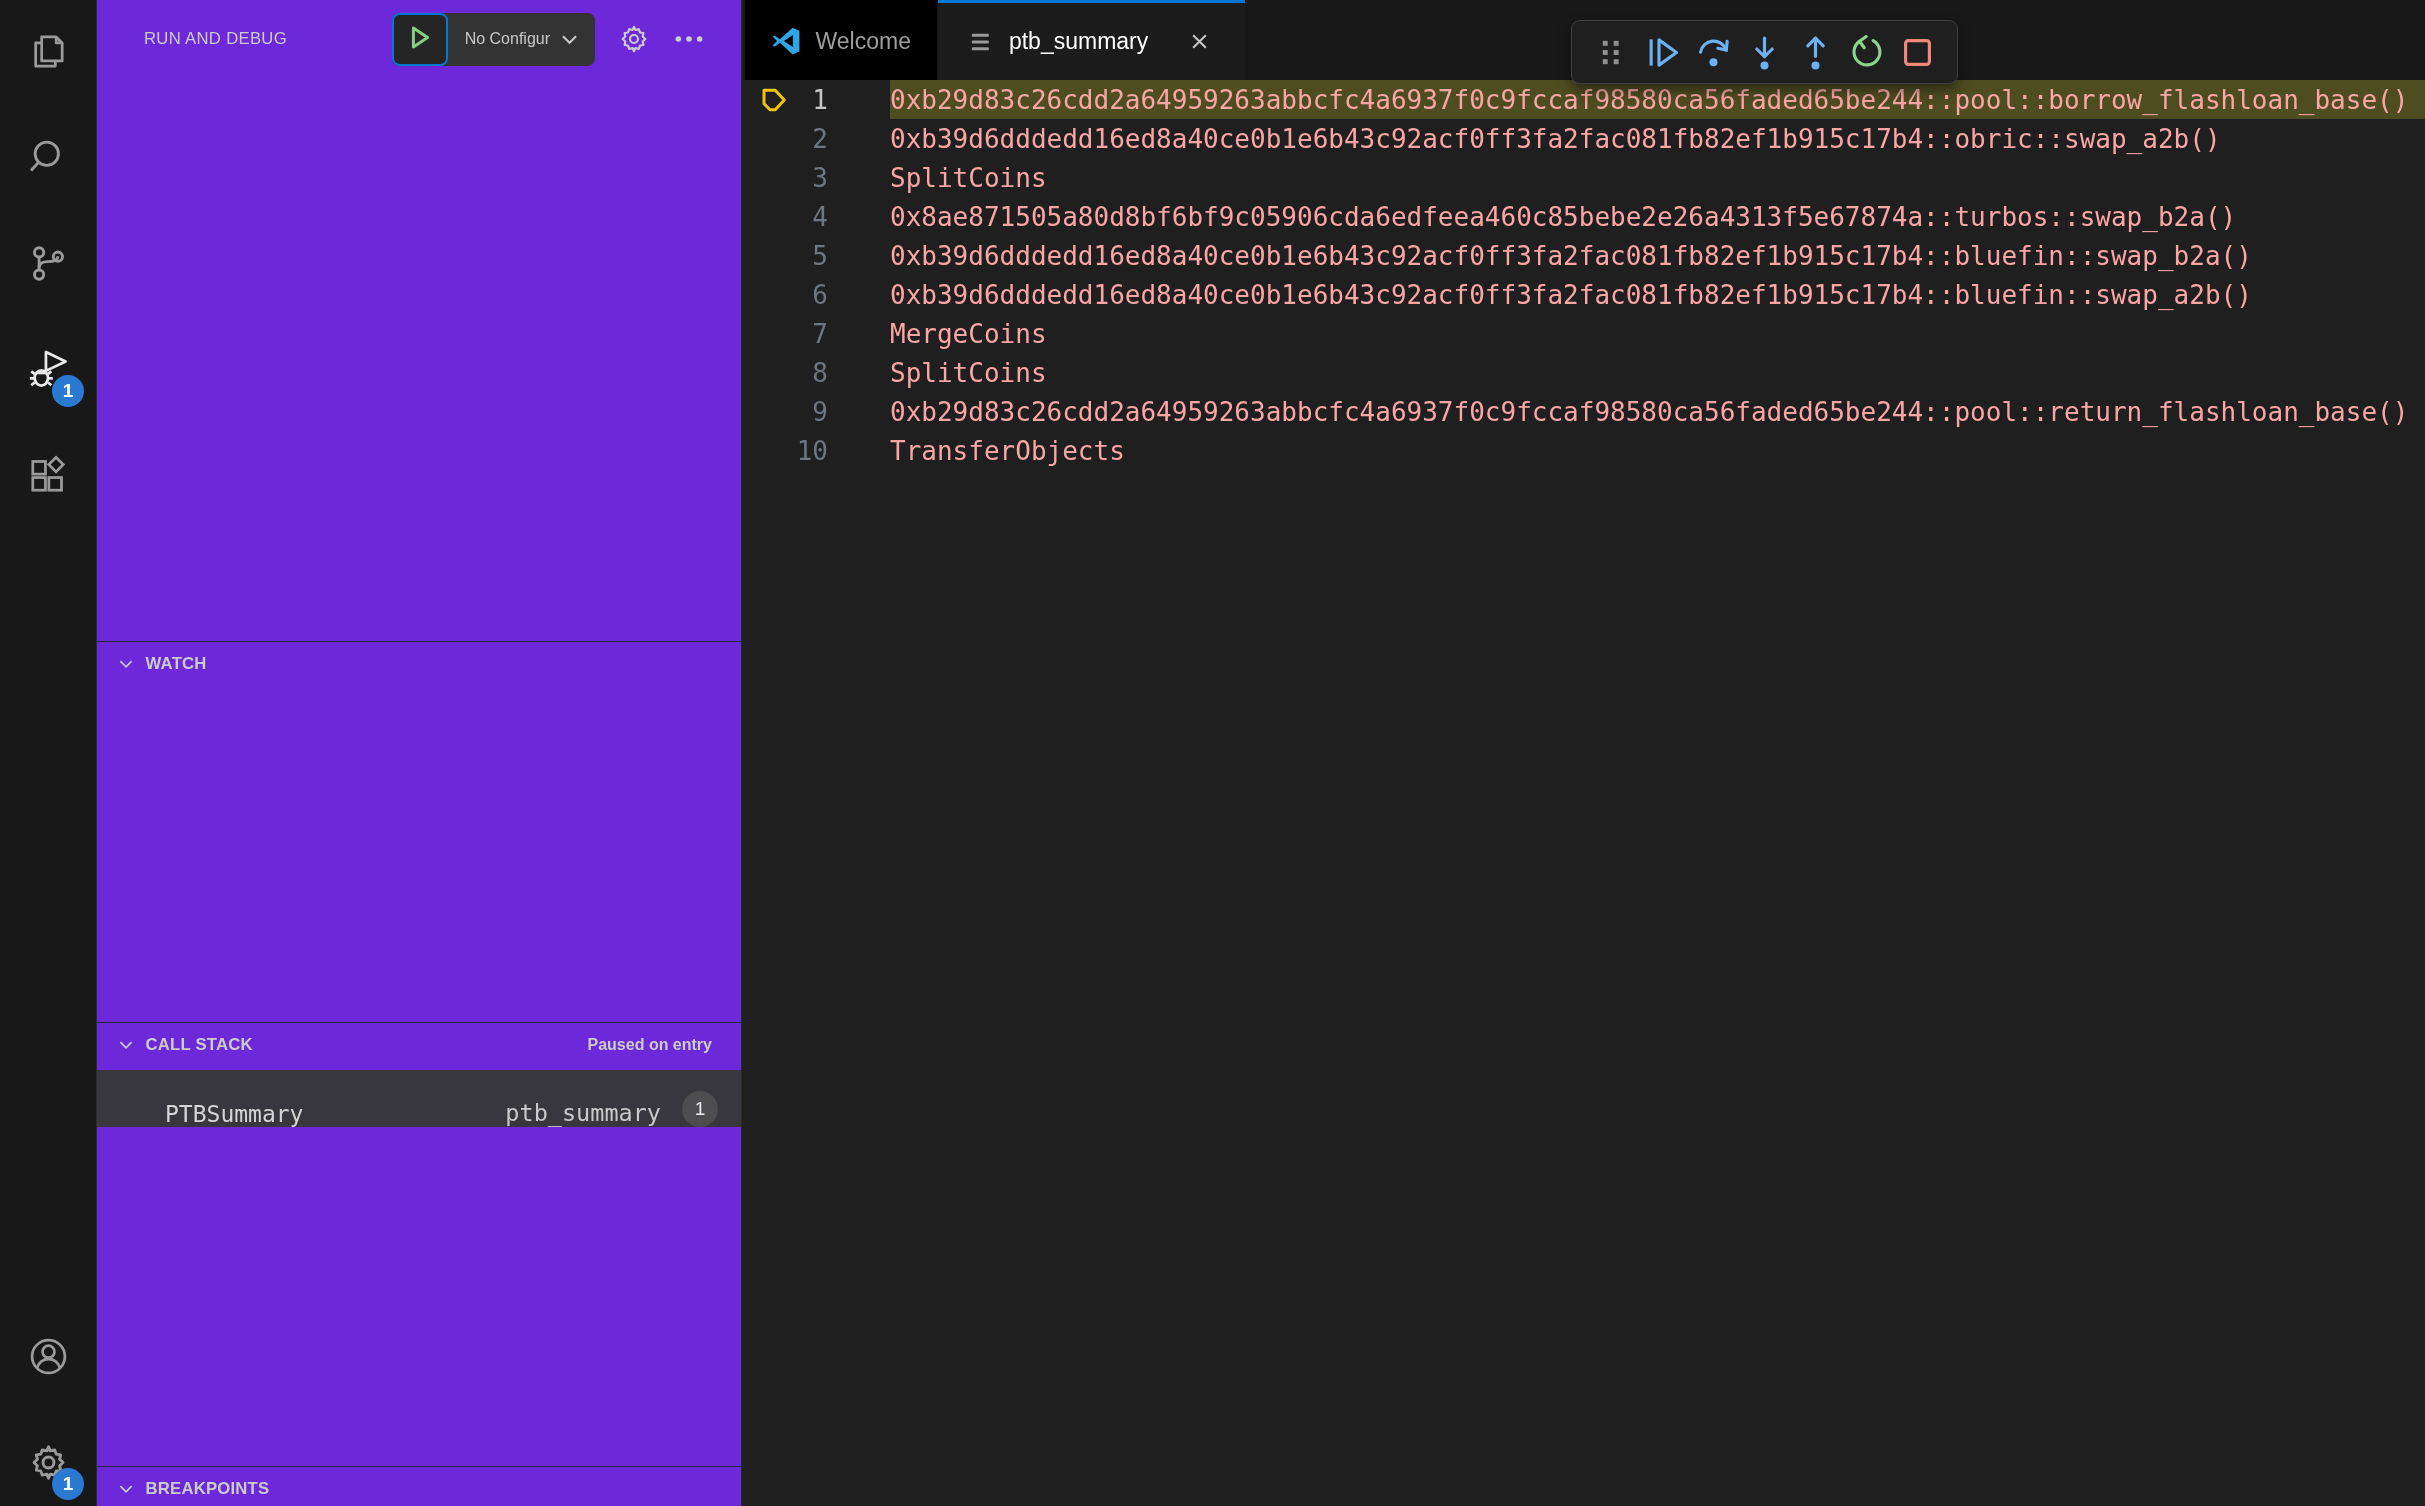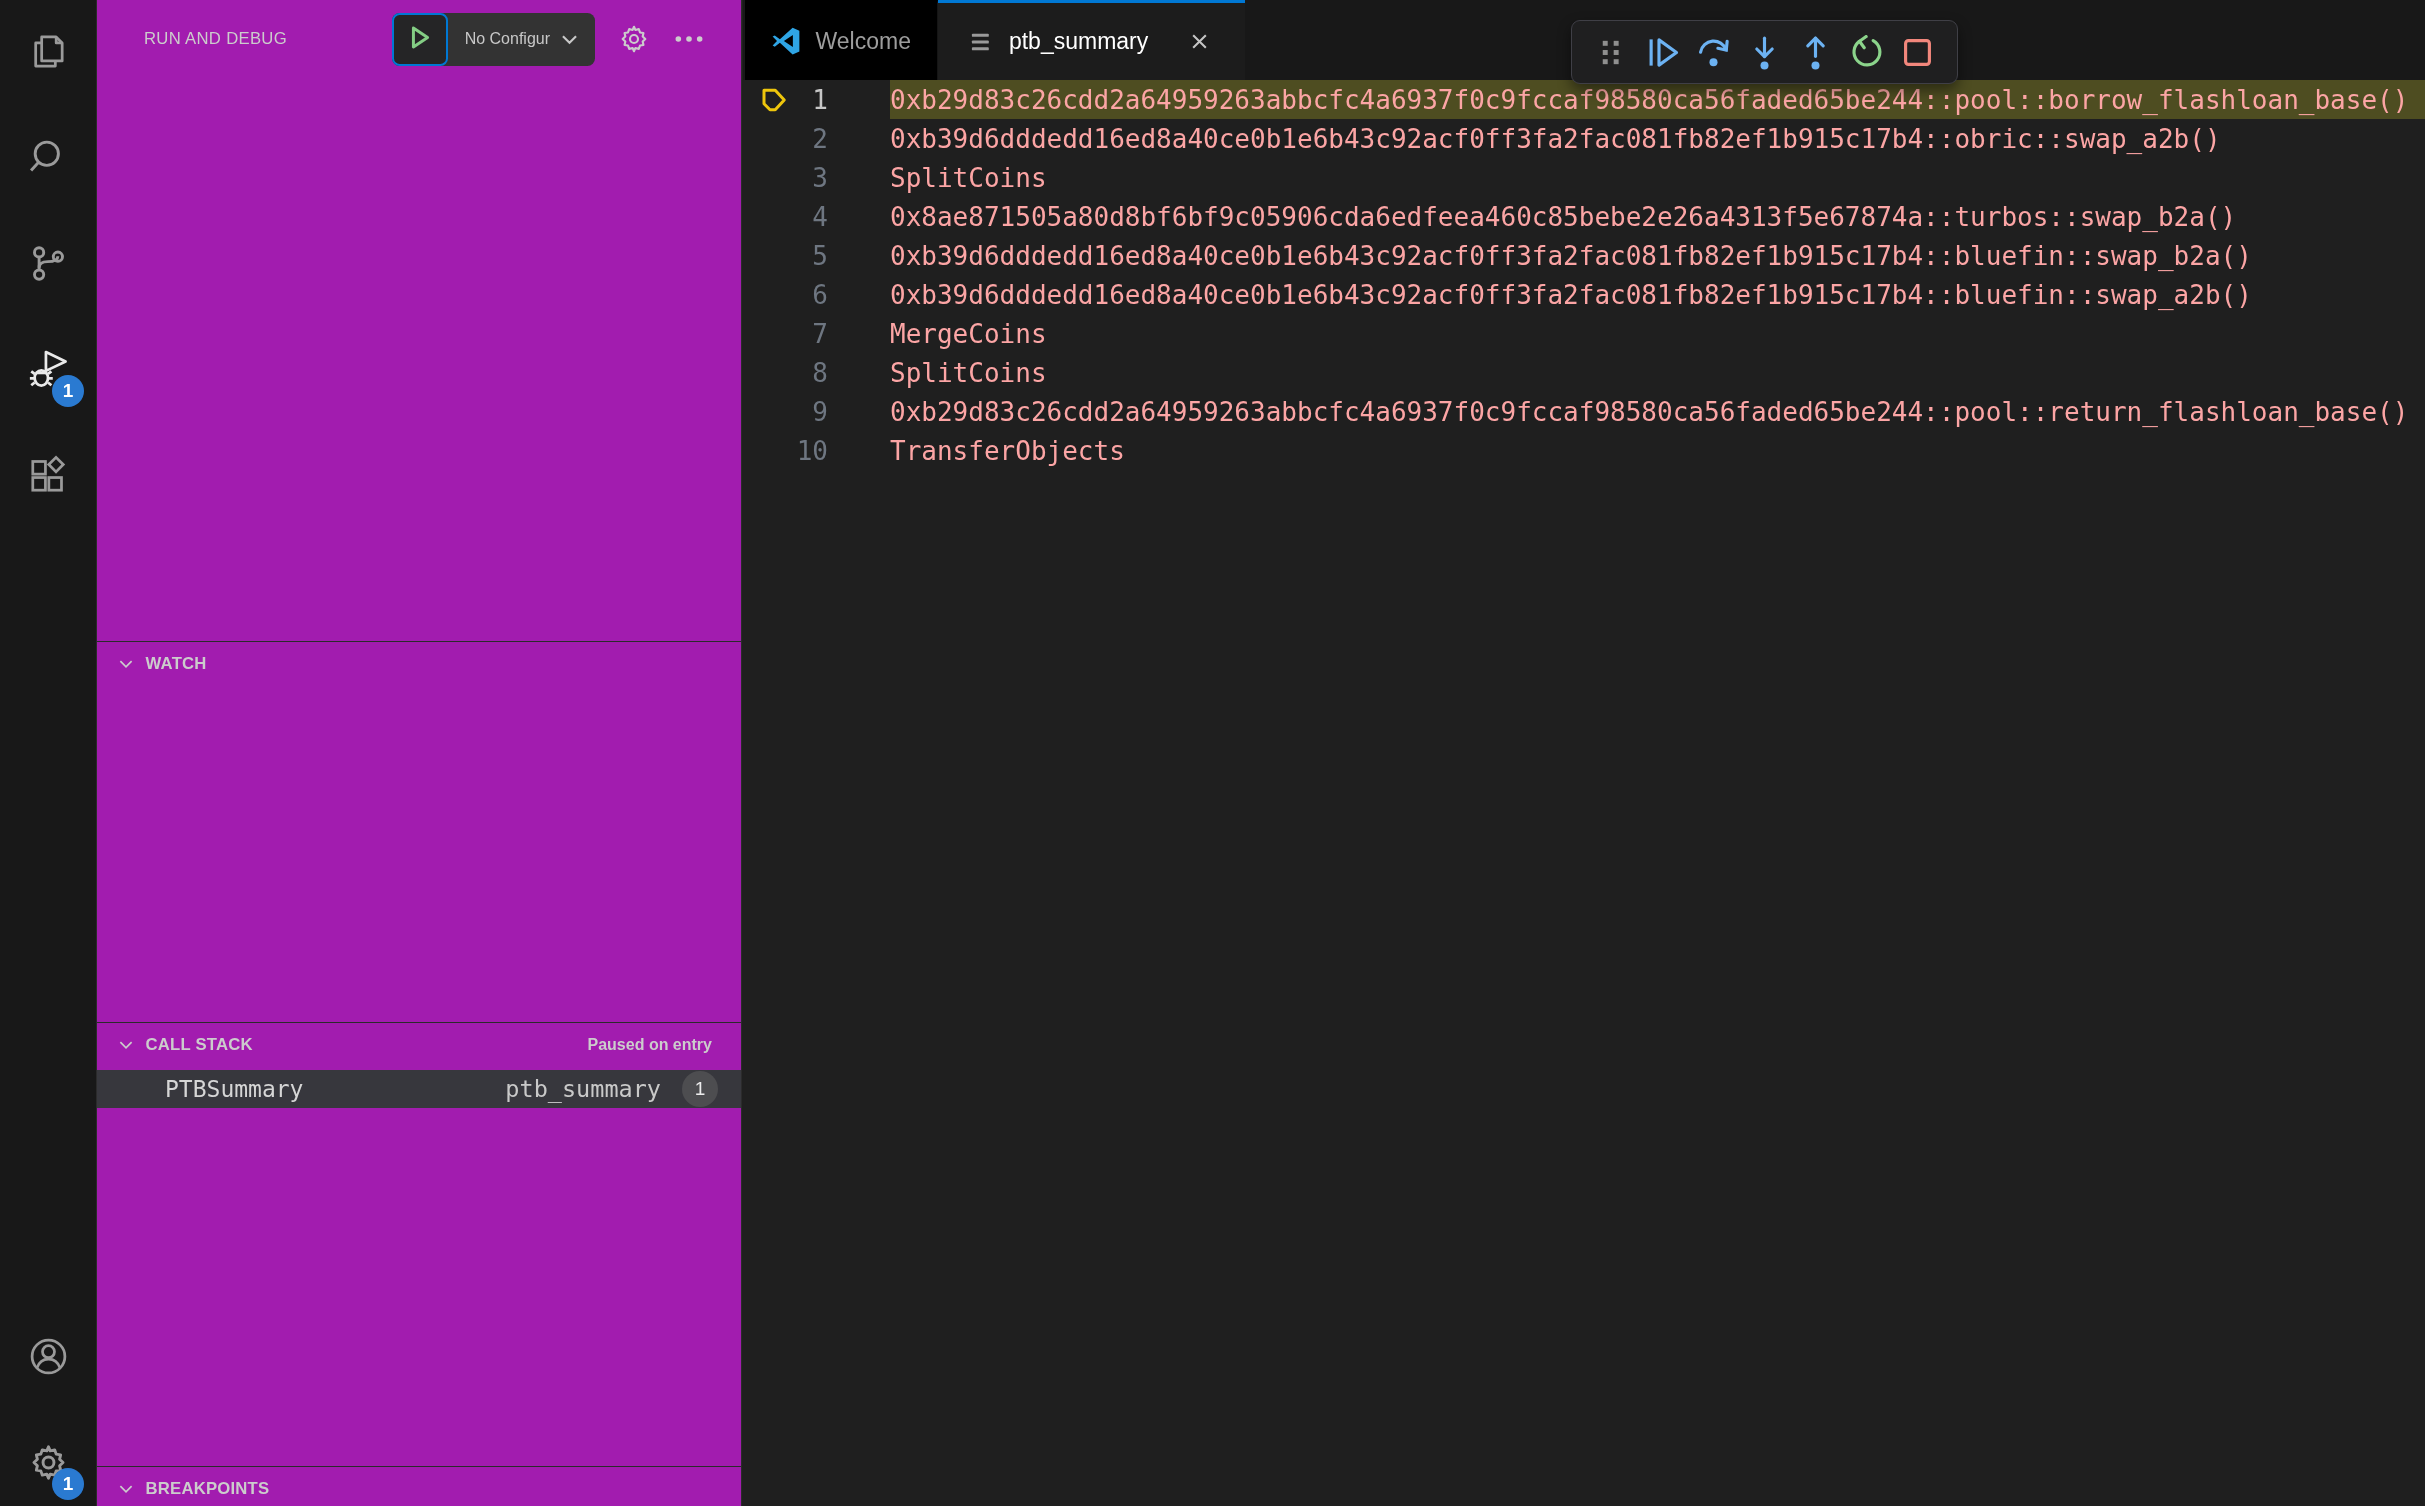--- a/index.html
+++ b/index.html
@@ -14,21 +14,21 @@
     position:relative; color:#9a9a9a; cursor:pointer; }
   .ab-item.active { color:#e9e9e9; }
   .ab-item svg { width:41px; height:41px; }
   .ab-bottom { position:absolute; bottom:-10.6px; left:0; width:96px; }
   .ab-badge { position:absolute; right:12px; bottom:16.7px; min-width:32px; height:32px;
     border-radius:16px; background:var(--badge); color:#fff; font-size:19px; font-weight:bold;
     display:flex; align-items:center; justify-content:center; }
 
   
   .sidebar { position:absolute; left:97px; top:0; width:645px; height:100%;
-    background:#a21caf; border-right:0.8px solid #2b2b2b; }
+    background:#6d28d9; border-right:0.8px solid #2b2b2b; }
   .sb-header { height:78px; display:flex; align-items:center; padding:0 36px 0 47px; }
   .sb-title { font-size:16.7px; color:#cccccc; letter-spacing:0.3px; white-space:nowrap; }
   .launch { display:flex; align-items:stretch; height:53px; margin-left:auto;
     background:#333333; border-radius:7.6px; }
   .launch-play { width:56px; background:#252526; border:2.3px solid var(--accent);
     border-radius:7.6px; display:flex; align-items:center; justify-content:center; cursor:pointer; }
   .launch-dd { display:flex; align-items:center; padding:0 15px 0 16.7px; cursor:pointer; }
   .launch-label { font-size:16px; color:#c8c8c8; white-space:nowrap; max-width:144px; overflow:hidden; }
   .launch-chev { margin-left:9px; color:#c8c8c8; display:flex; }
   .sb-action { margin-left:23px; color:#cccccc; display:flex; cursor:pointer; }
@@ -37,22 +37,22 @@
   .sb-section { position:absolute; left:0; width:100%; border-top:0.8px solid #2b2b2b; overflow:hidden; }
   #sec-variables { top:78px; height:563px; }
   #sec-watch { top:641px; height:382px; }
   #sec-callstack { top:1022px; height:444px; }
   #sec-breakpoints { top:1466px; height:40px; }
   .sec-header { height:44px; display:flex; align-items:center; padding:0 29px 0 20px; cursor:pointer; }
   .sec-chev { color:#cccccc; display:flex; margin-right:10.6px; }
   .sec-label { font-size:16.7px; font-weight:bold; color:#cccccc; letter-spacing:0.2px; }
   .sec-status { margin-left:auto; font-size:16px; font-weight:bold; color:#cccccc; }
 
-  .frame-row { margin-top:3px; height:38px; background:var(--rowsel); display:flex;
-    align-items:center; padding:0 23px 0 68px; cursor:pointer; }
+  .frame-row { margin-top:3px; height:57px; background:var(--rowsel); display:flex;
+    align-items:flex-end; padding:0 23px 0 68px; cursor:pointer; }
   .frame-name { font-family:"DejaVu Sans Mono", monospace; font-size:23px; color:#d6d6d6; }
   .frame-src { margin-left:auto; font-size:23.5px; color:#c9c9c9; font-family:"DejaVu Sans Mono", monospace; }
   .frame-badge { margin-left:21px; width:36px; height:36px; border-radius:50%; background:#4d4d50;
     color:#ececec; font-size:19px; display:flex; align-items:center; justify-content:center; }
 
   
   .editor { position:absolute; left:743px; top:0; width:1682px; height:100%; background:#1f1f1f; }
   .tabbar { height:80px; background:#181818; display:flex; }
   .tab { display:flex; align-items:center; padding:0 26px; border-top:3px solid transparent;
     font-size:23px; cursor:pointer; }

